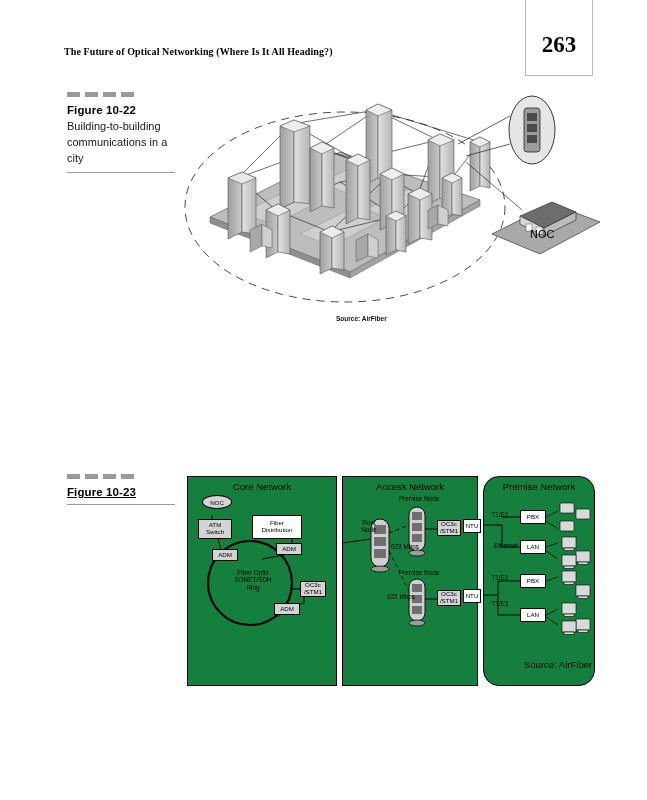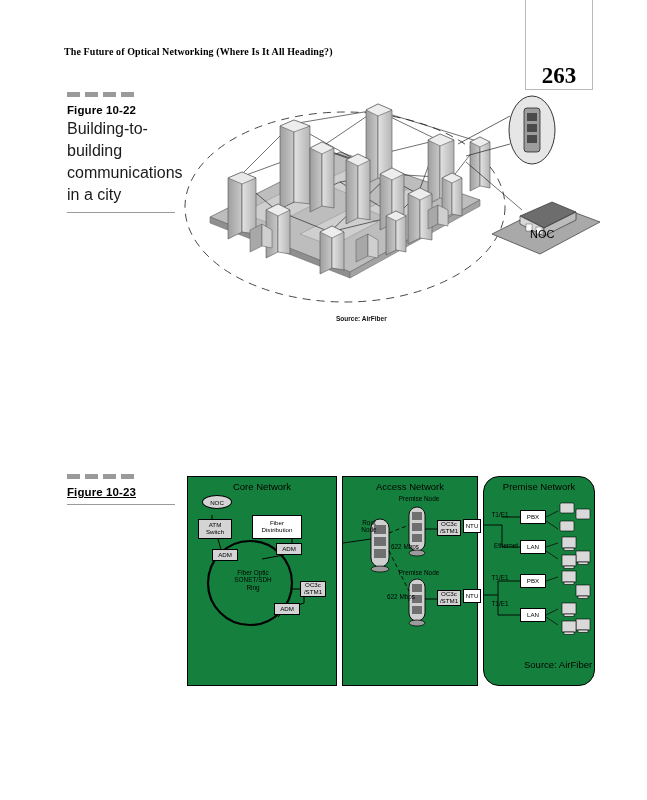--- a/index.html
+++ b/index.html
@@ -20,29 +20,29 @@
     width: 647px; height: 800px;
     background: #fff;
   }
 
   
   .page-number-box {
     position: absolute;
     right: 54px;
     top: 0;
     width: 68px;
-    height: 90px;
+    height: 76px;
     border-left: 1px solid #b9b9b9;
     border-right: 1px solid #b9b9b9;
     border-bottom: 1px solid #b9b9b9;
     box-sizing: border-box;
     display: flex;
     align-items: flex-end;
     justify-content: center;
-    padding-bottom: 0;
+    padding-bottom: 17px;
   }
   .page-number {
     font-family: "Liberation Serif", serif;
     font-weight: bold;
     font-size: 23px;
     color: #000;
   }
   .running-head {
     position: absolute;
     left: 64px;
@@ -71,23 +71,23 @@
     background: #9a9a9a;
   }
   .caption .figlabel {
     font-size: 11.5px;
     font-weight: bold;
     color: #000;
     margin-bottom: 2px;
     letter-spacing: 0.1px;
   }
   .caption .figtext {
-    font-size: 16px;
+    font-size: 11px;
     color: #1a1a1a;
-    line-height: 22px;
+    line-height: 16px;
   }
   .caption .rule {
     margin-top: 6px;
     border-bottom: 1px solid #9a9a9a;
     width: 108px;
   }
 
   #caption-10-22 { left: 67px; top: 92px; }
   #caption-10-23 { left: 67px; top: 474px; text-decoration: underline; }
 

